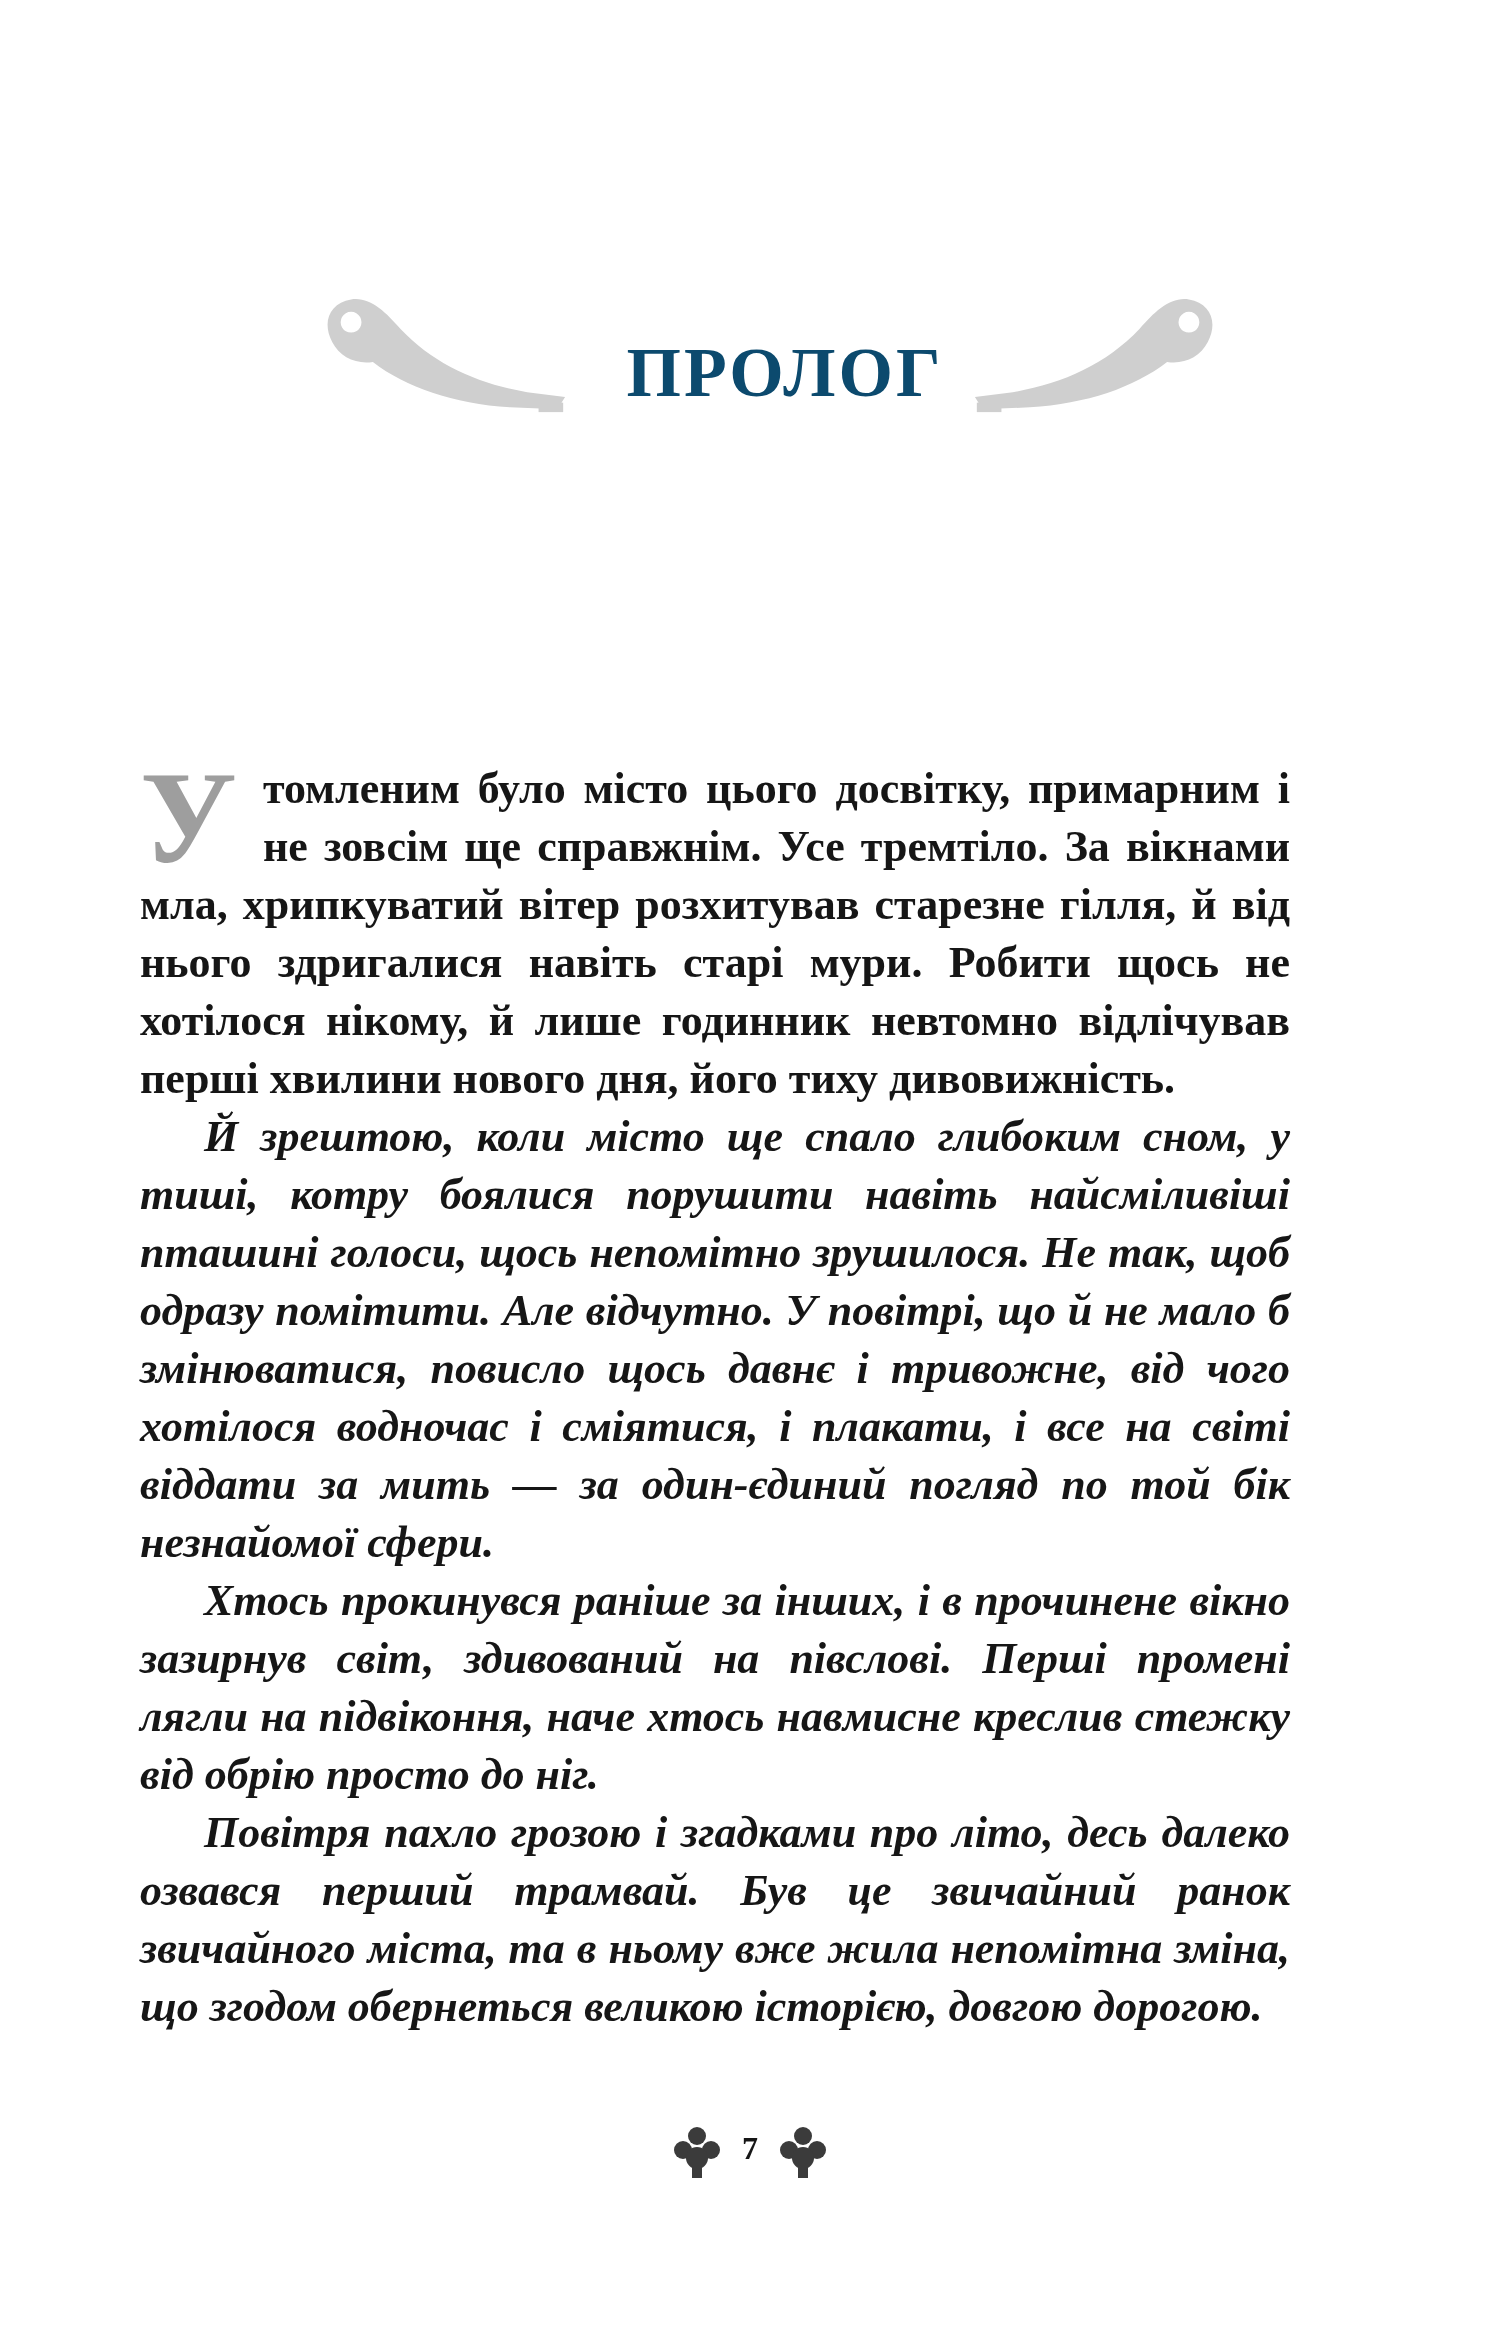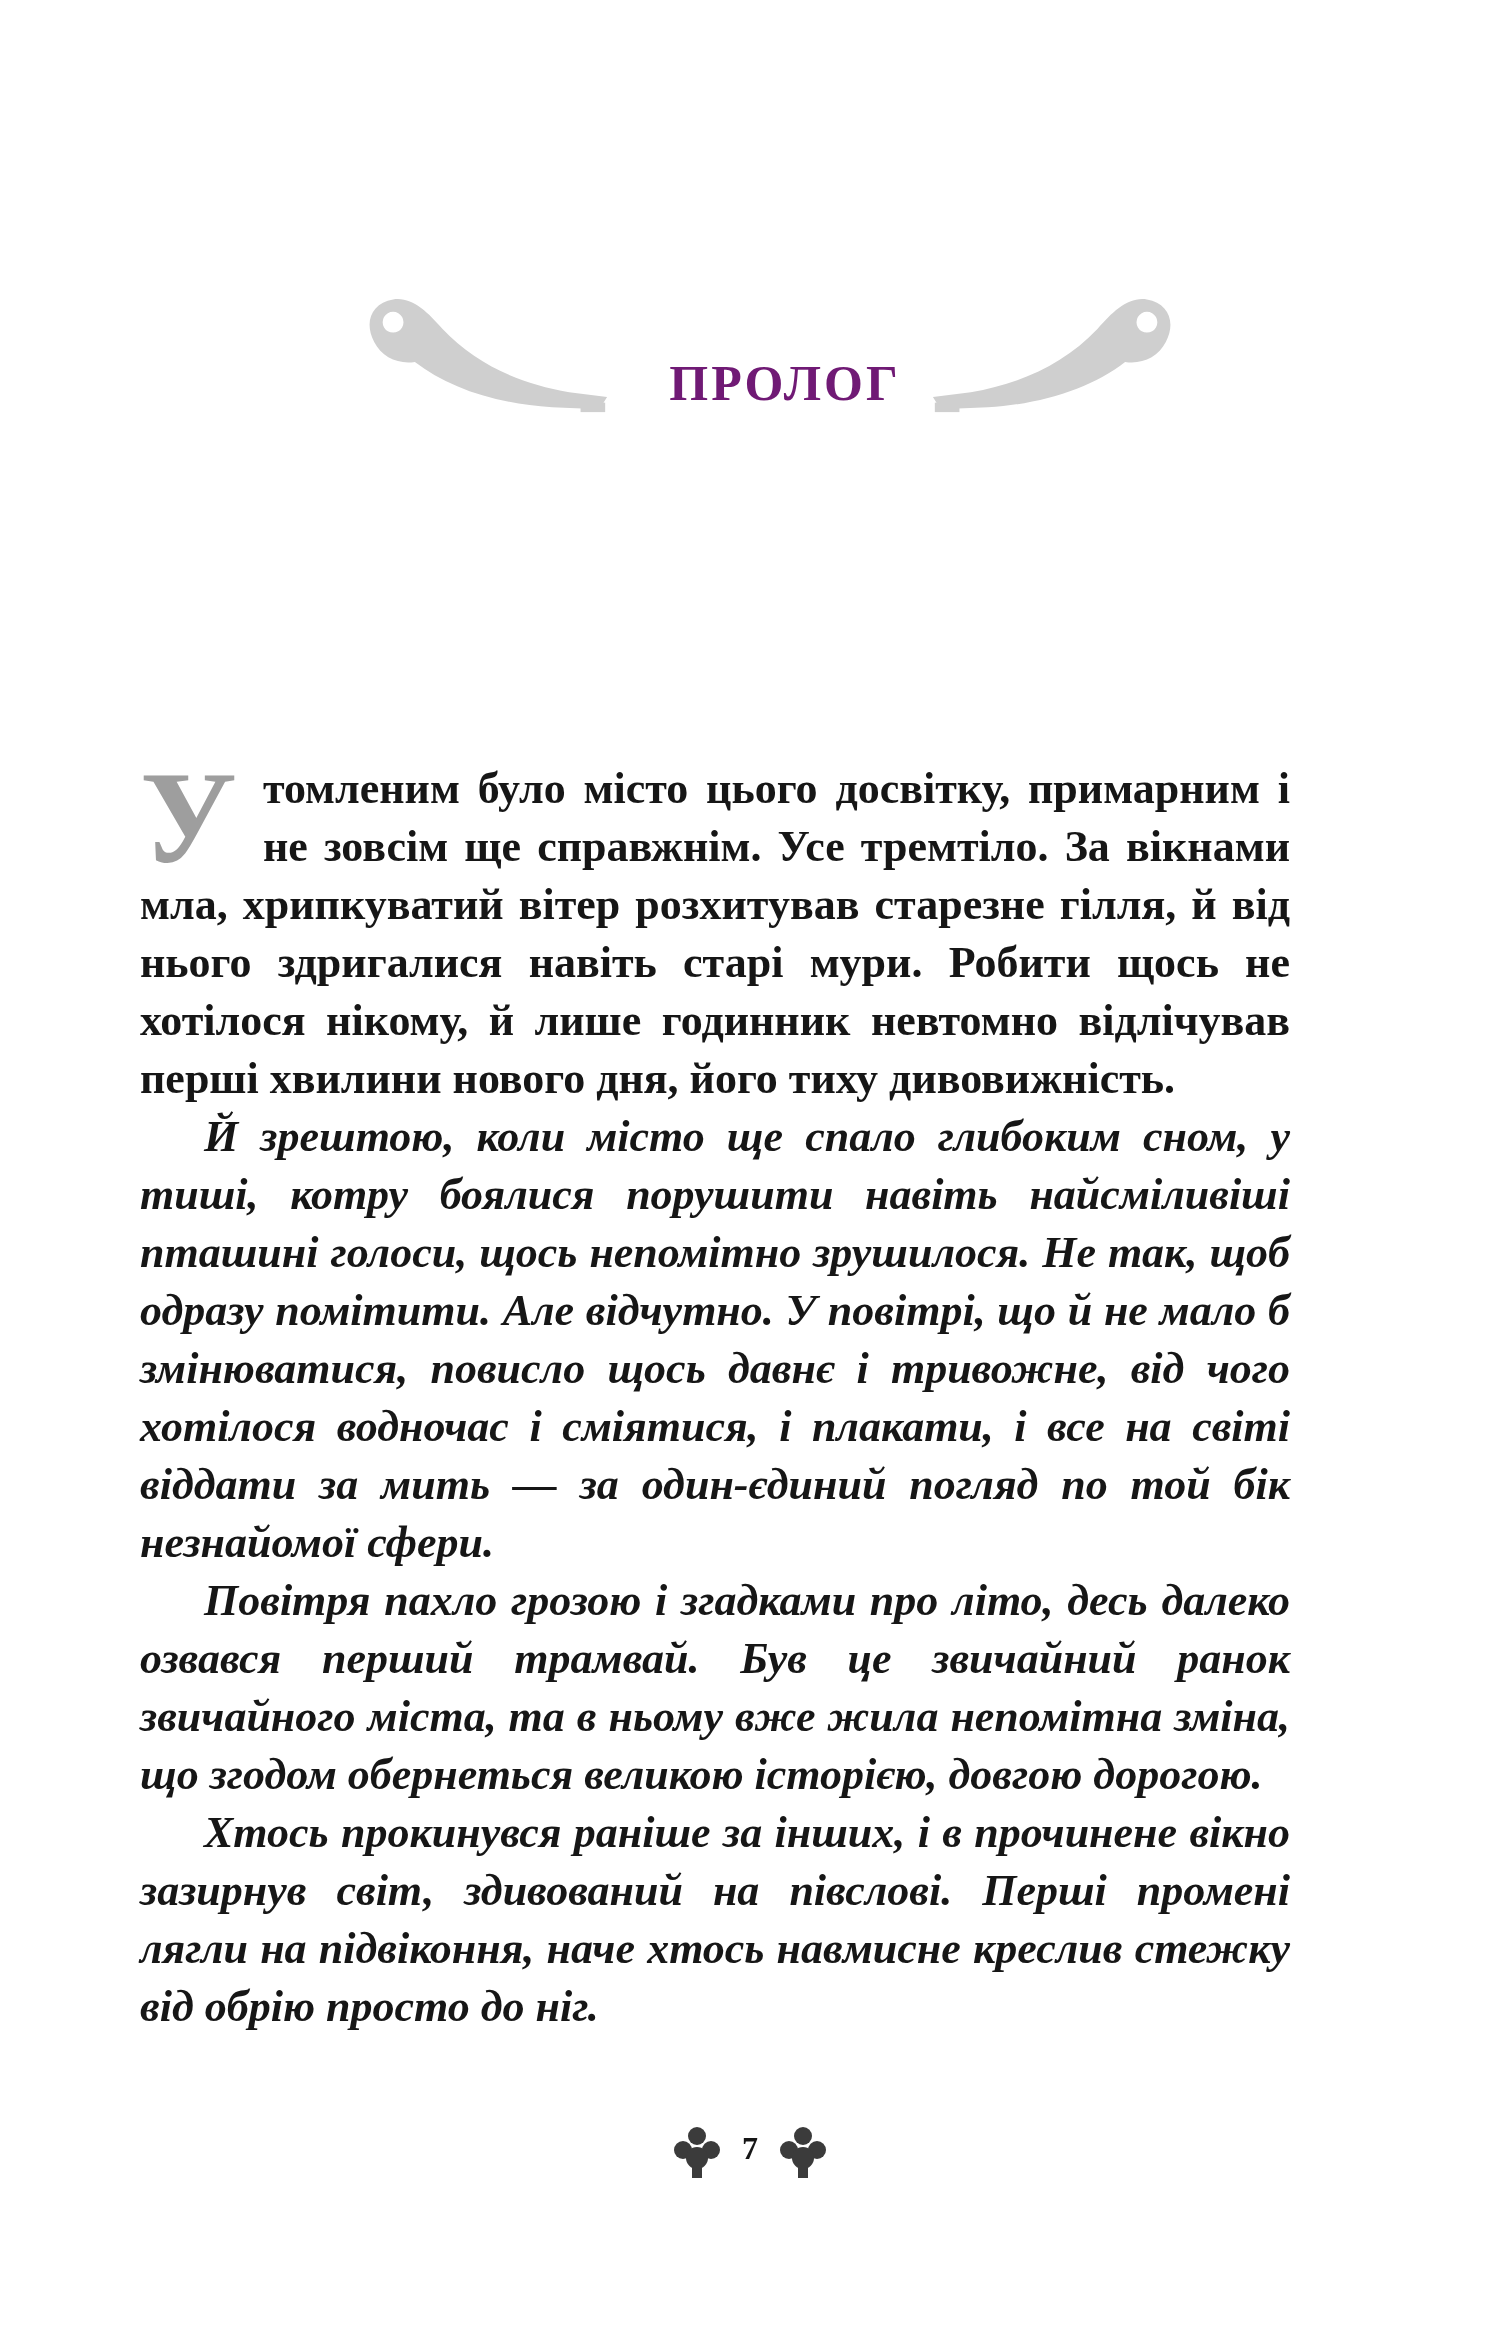--- a/index.html
+++ b/index.html
@@ -23,24 +23,24 @@
     left: 0;
     width: 100%;
     display: flex;
     justify-content: center;
     align-items: flex-end;
     gap: 14px;
   }
   .flourish { display: block; }
   .flourish svg { display: block; }
   .chapter-title {
-    font-size: 50px;
+    font-size: 70px;
     font-weight: bold;
     letter-spacing: 3px;
-    color: #701a75;
+    color: #0c4a6e;
     line-height: 1;
     margin: 0 16px 6px 6px;
     white-space: nowrap;
   }
 
   
   .body-block {
     position: absolute;
     top: 760px;
     left: 140px;
@@ -132,24 +132,24 @@
   </div>
 
   <div class="body-block">
     <p>
       <span class="drop-cap">У</span><span>томленим було місто цього досвітку, примарним і не зовсім ще справжнім. Усе тремтіло. За вікнами мла, хрипкуватий вітер розхитував старезне гілля, й від нього здригалися навіть старі мури. Робити щось не хотілося нікому, й лише годинник невтомно відлічував перші хвилини нового дня, його тиху дивовижність.</span>
     </p>
     <p class="indented">
       <span>Й зрештою, коли місто ще спало глибоким сном, у тиші, котру боялися порушити навіть найсміливіші пташині голоси, щось непомітно зрушилося. Не так, щоб одразу помітити. Але відчутно. У повітрі, що й не мало б змінюватися, повисло щось давнє і тривожне, від чого хотілося водночас і сміятися, і плакати, і все на світі віддати за мить — за один-єдиний погляд по той бік незнайомої сфери.</span>
     </p>
     <p class="indented">
-      <span>Повітря пахло грозою і згадками про літо, десь далеко озвався перший трамвай. Був це звичайний ранок звичайного міста, та в ньому вже жила непомітна зміна, що згодом обернеться великою історією, довгою дорогою.</span>
+      <span>Хтось прокинувся раніше за інших, і в прочинене вікно зазирнув світ, здивований на півслові. Перші промені лягли на підвіконня, наче хтось навмисне креслив стежку від обрію просто до ніг.</span>
     </p>
     <p class="indented">
-      <span>Хтось прокинувся раніше за інших, і в прочинене вікно зазирнув світ, здивований на півслові. Перші промені лягли на підвіконня, наче хтось навмисне креслив стежку від обрію просто до ніг.</span>
+      <span>Повітря пахло грозою і згадками про літо, десь далеко озвався перший трамвай. Був це звичайний ранок звичайного міста, та в ньому вже жила непомітна зміна, що згодом обернеться великою історією, довгою дорогою.</span>
     </p>
   </div>
 
   <div class="footer">
     <span class="rosette">
       <svg width="50" height="56" viewBox="0 0 50 56" aria-hidden="true">
         <g fill="#3b3b3b">
           <circle cx="25" cy="12" r="9"></circle>
           <circle cx="11" cy="26" r="9"></circle>
           <circle cx="39" cy="26" r="9"></circle>

